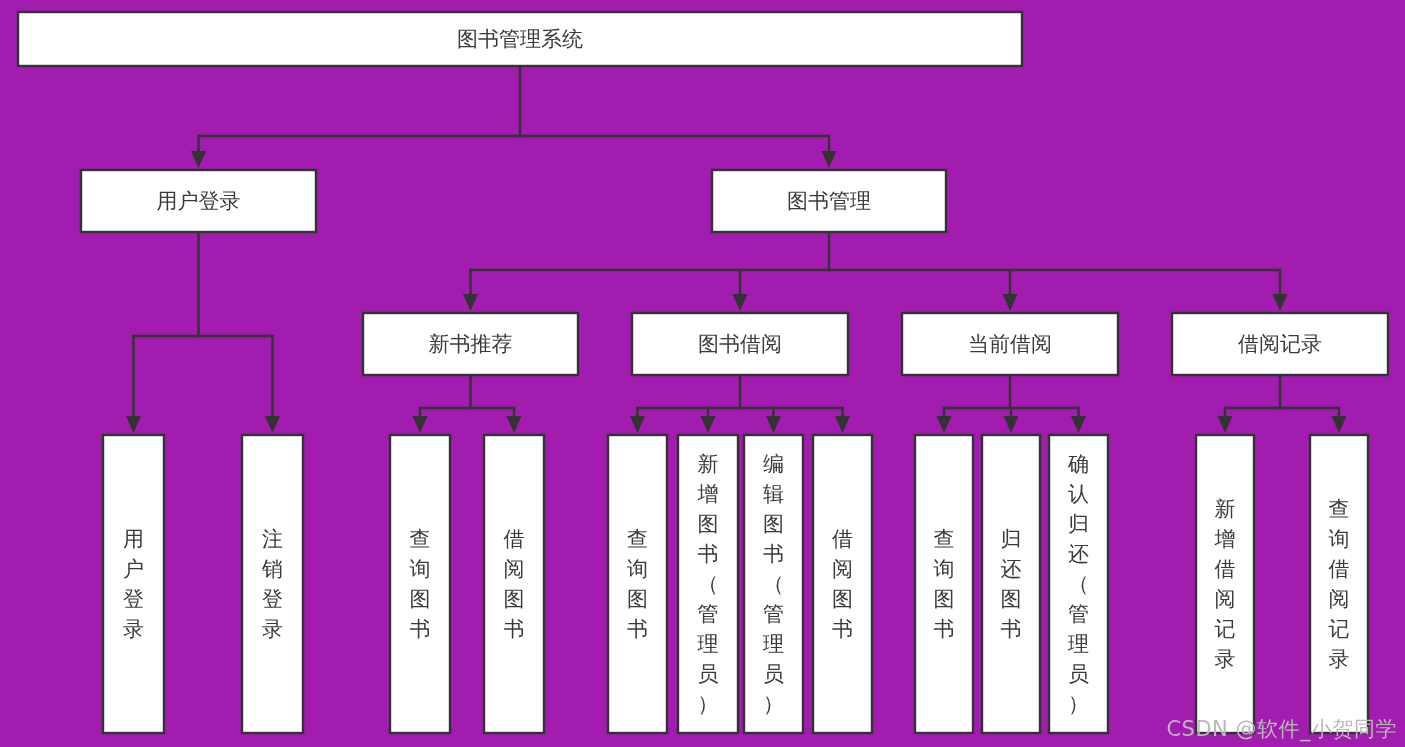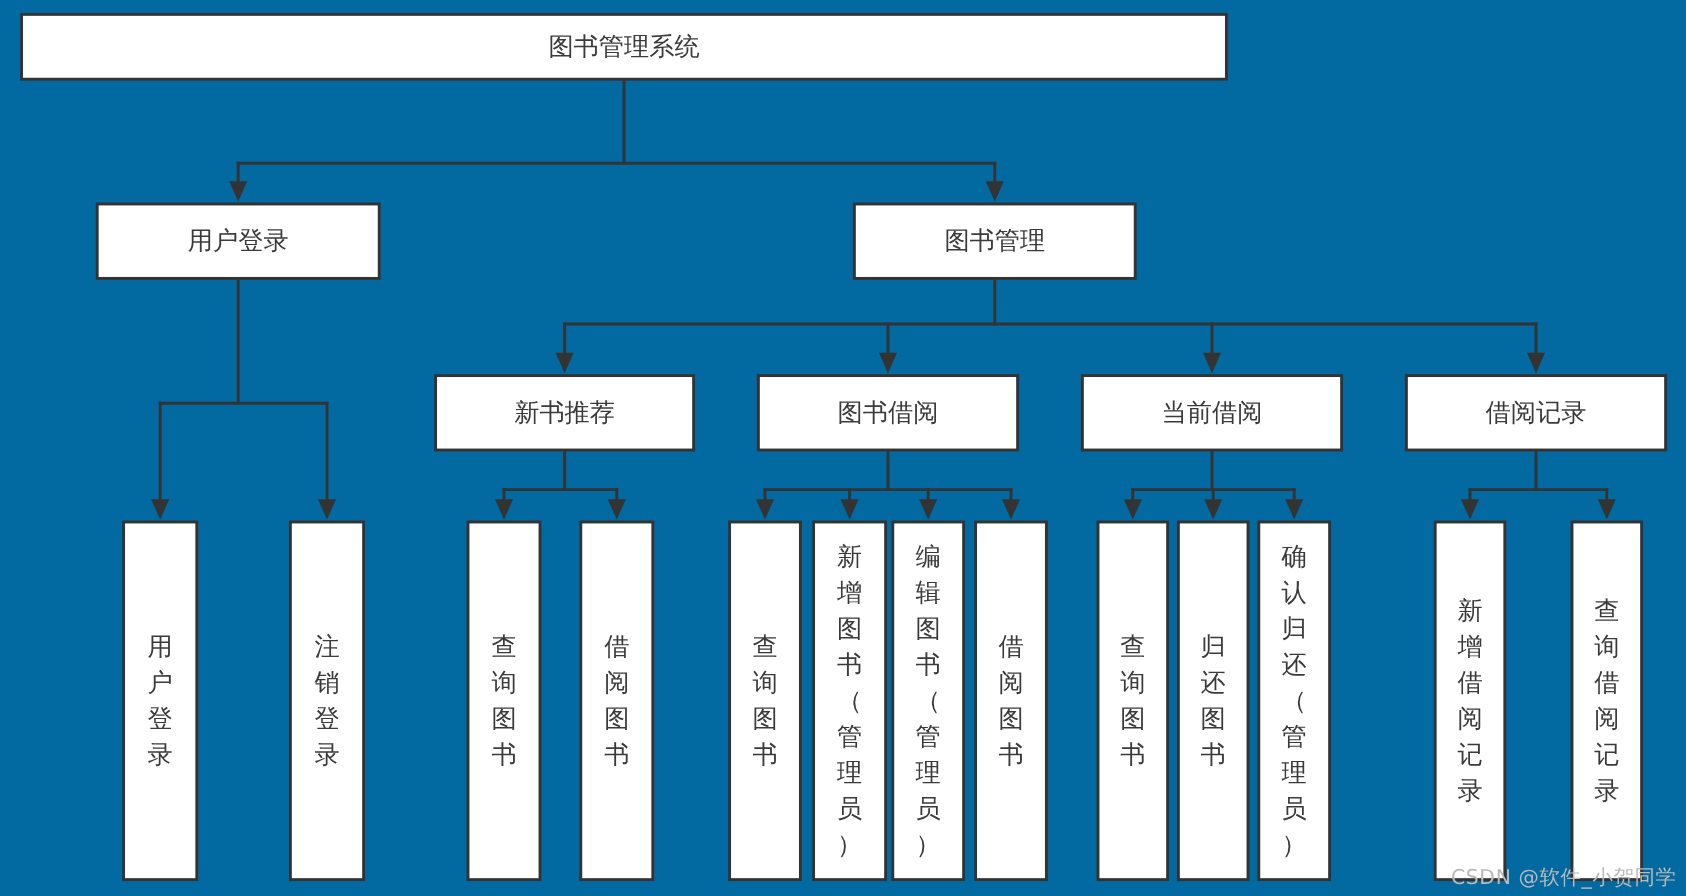--- a/index.html
+++ b/index.html
@@ -10,21 +10,21 @@
   body {
     width: 1405px;
     height: 747px;
     overflow: hidden;
     font-family: "DejaVu Sans", "Liberation Sans", sans-serif;
   }
   #diagram-root {
     position: relative;
     width: 1405px;
     height: 747px;
-    background: #0369a1;
+    background: #a21caf;
   }
   svg#flowchart {
     position: absolute;
     top: 0;
     left: 0;
     display: block;
   }
   .node-box {
     fill: #ffffff;
     stroke: #333333;
@@ -51,21 +51,21 @@
     fill: #3a3a3a;
     font-family: "DejaVu Sans", "Liberation Sans", sans-serif;
     font-size: 21px;
     text-anchor: middle;
   }
   .watermark {
     position: absolute;
     right: 8px;
     bottom: 4px;
     font-family: "DejaVu Sans", "Liberation Sans", sans-serif;
-    font-size: 17px;
+    font-size: 21px;
     color: #b9b9b9;
     white-space: nowrap;
     letter-spacing: 0.5px;
   }
 </style>
 </head>
 <body>
 
 <div id="diagram-root">
 

